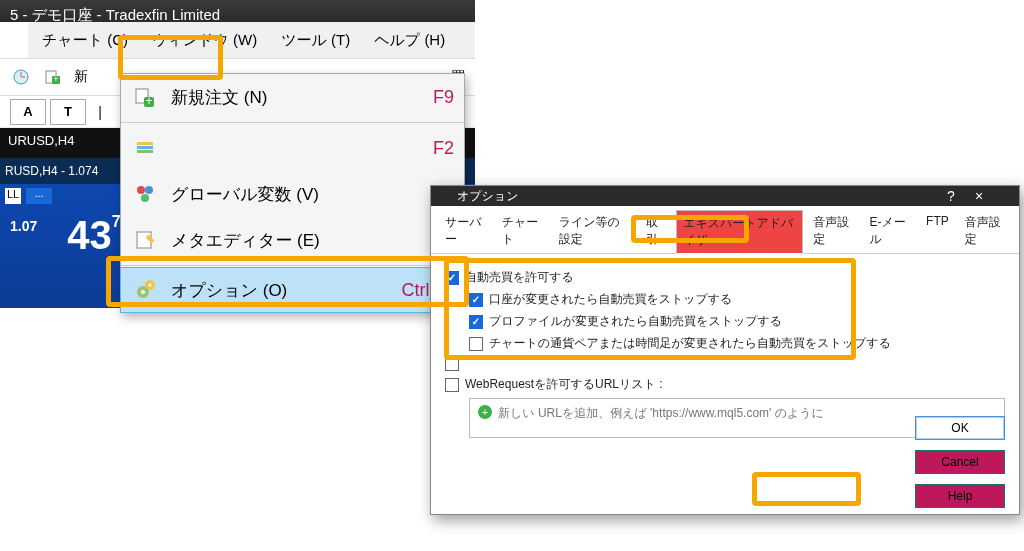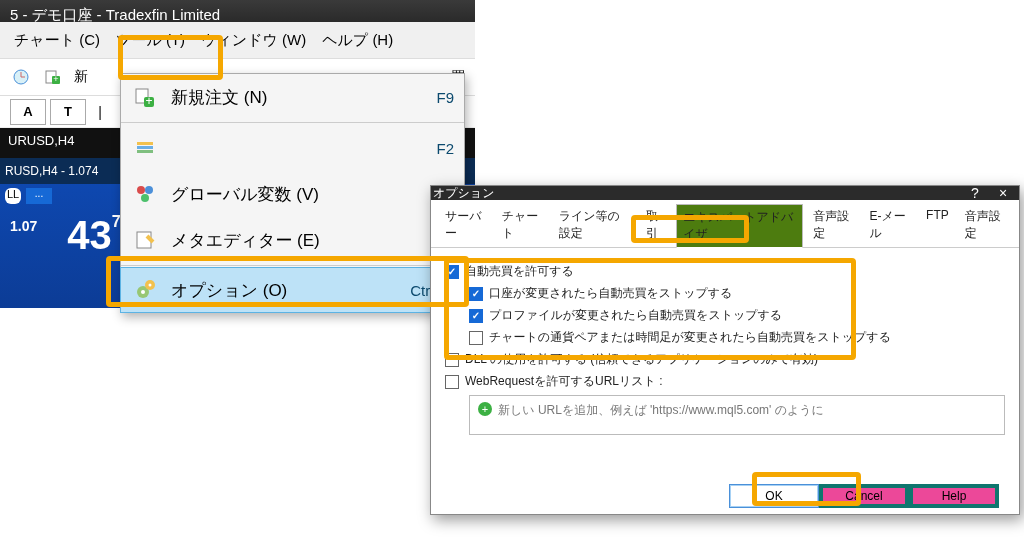--- a/index.html
+++ b/index.html
@@ -25,20 +25,22 @@
     color: #fff;
     padding: 6px 10px;
     font-size: 15px;
   }
   .menu-bar {
     height: 36px;
     background: #f0f0f0;
     display: flex;
     align-items: center;
     padding: 0 6px;
+    gap: 8px;
+    margin-left: 28px;
   }
   .menu-item {
     padding: 6px 8px;
     font-size: 15px;
   }
   .toolbar-row {
     height: 38px;
     display: flex;
     align-items: center;
     gap: 10px;
@@ -85,21 +87,21 @@
     padding:5px 8px;
   }
   .chart-teal-bar {
     height: 26px;
     background:#0b2c55;
     color:#fff;
     padding:4px 5px;
     font-size:12px;
     display:flex; align-items:center; gap:5px;
   }
-  .white-tiny { width:16px; height:16px; background:#fff; font-size:11px; text-align:center; color:#000;border-radius:6px;}
+  .white-tiny { width:16px; height:16px; background:#fff; font-size:11px; text-align:center; color:#000;}
   .blue-tiny { width:26px; height:16px; background:#1669d6; font-size:10px; text-align:center; color:#fff;}
   .big-quote {
     padding: 5px 10px;
     display:flex; gap:30px;
     font-size: 40px;
     font-weight:bold;
     font-family: Arial, sans-serif;
   }
   .big-quote .sup { font-size:16px; vertical-align: top;}
   .dropdown {
@@ -115,22 +117,22 @@
   .dd-item {
     display:flex;
     align-items:center;
     height: 46px;
     padding: 0 10px;
     gap: 12px;
     font-size: 17px;
   }
   .dd-item .shortcut {
     margin-left:auto;
-    font-size:15px;
-    color:#0c4a6e;
+    font-size:18px;
+    color:#be185d;
   }
   .dd-sep {
     border-top: 1px solid #ccc;
     margin: 2px 0;
   }
   .dd-item.selected {
     background:#bde2f7;
     border:1px solid #5cb3e4;
     margin: -1px;
   }
@@ -155,42 +157,42 @@
     position:absolute;
     top: 185px; left: 430px;
     width: 590px;
     height: 330px;
     border: 1px solid #888;
     background: #fff;
     box-shadow: 3px 5px 14px rgba(0,0,0,.4);
     z-index: 20;
   }
   .dlg-title {
-    height: 14px;
+    height: 20px;
     background:#2b2b2b;
     color:#fff;
     display:flex; align-items:center;
-    padding: 0 2px;
+    padding: 0 26px;
     font-size: 12px;
   }
   .dlg-title .spacer {flex:1;}
   .dlg-title .win-btn { width:28px; text-align:center; font-size:14px; color:#fff;}
   .tabs {
     display:flex;
     font-size:12px;
     border-bottom: 1px solid #ccc;
     padding: 4px 8px 0 8px;
     gap: 4px;
   }
   .tab {
     padding: 4px 6px;
     color:#222;
   }
   .tab.active {
-    background:#4d7c0f;
+    background:#ef4444;
     border:1px solid #bbb;
     border-bottom:1px solid #fff;
     margin-bottom:-1px;
   }
   .dlg-body {
     padding: 10px 14px;
     font-size: 12px;
     color:#222;
   }
   .chk-row {
@@ -216,28 +218,28 @@
     padding: 6px 8px;
     font-size:12px;
     color:#777;
     display:flex; align-items:flex-start; gap:6px;
   }
   .plus-circle {
     width:14px; height:14px; border-radius:50%;
     background:#3cb043; color:#fff; font-size:11px; text-align:center; line-height:14px;
   }
   .dlg-buttons {
-    position:absolute; bottom: 6px; right: 20px;
-    display:flex; 
+    position:absolute; bottom: 6px; right: 14px;
+    display:flex; gap:10px;flex-direction:column;
   }
   .dlg-btn {
     width: 90px; height: 24px;
     font-size: 12px;
-    border:4px solid #0f766e;
-    background:#ec4899;
+    border:1px solid #0f766e;
+    background:#be185d;
     display:inline-flex; align-items:center; justify-content:center;
   }
   .dlg-btn.primary {
     border:1px solid #4a90d9;
     box-shadow: 0 0 0 1px #a7d1f4 inset;
     background:#fff;
   }
   .chart-back-bar {
     position:absolute;
     top: 187px; 
@@ -248,22 +250,22 @@
     z-index:19;
   }
   </style>
 </head>
 <body>
 
 <div class="app">
   <div class="title-bar">5 - デモ口座 - Tradexfin Limited</div>
   <div class="menu-bar">
     <span class="menu-item">チャート (C)</span>
+    <span class="menu-item">ウィンドウ (W)</span>
     <span class="menu-item">ツール (T)</span>
-    <span class="menu-item">ウィンドウ (W)</span>
     <span class="menu-item">ヘルプ (H)</span>
   </div>
   <div class="toolbar-row">
     <span class="icon-box">
       <svg width="18" height="18">
           <circle cx="9" cy="9" r="7" fill="#d8f0f7" stroke="#4a90d9"></circle>
           <path d="M9 4 L9 9 L13 9" stroke="#c66" fill="none"></path>
         </svg>
     </span>
     <span class="icon-box">
@@ -403,21 +405,20 @@
     <div class="chk-row sub">
       <span class="chk checked">✓</span>
       <span>プロファイルが変更されたら自動売買をストップする</span>
     </div>
     <div class="chk-row sub">
       <span class="chk"></span>
       <span>チャートの通貨ペアまたは時間足が変更されたら自動売買をストップする</span>
     </div>
     <div class="chk-row">
       <span class="chk"></span>
-      <span>DLL の使用を許可する (信頼できるアプリケーションのみで有効)</span>
     </div>
     <div class="chk-row">
       <span class="chk"></span>
       <span>WebRequestを許可するURLリスト :</span>
     </div>
     <div class="url-box">
       <span class="plus-circle">+</span>
       <span>新しい URLを追加、例えば 'https://www.mql5.com' のように</span>
     </div>
   </div>

